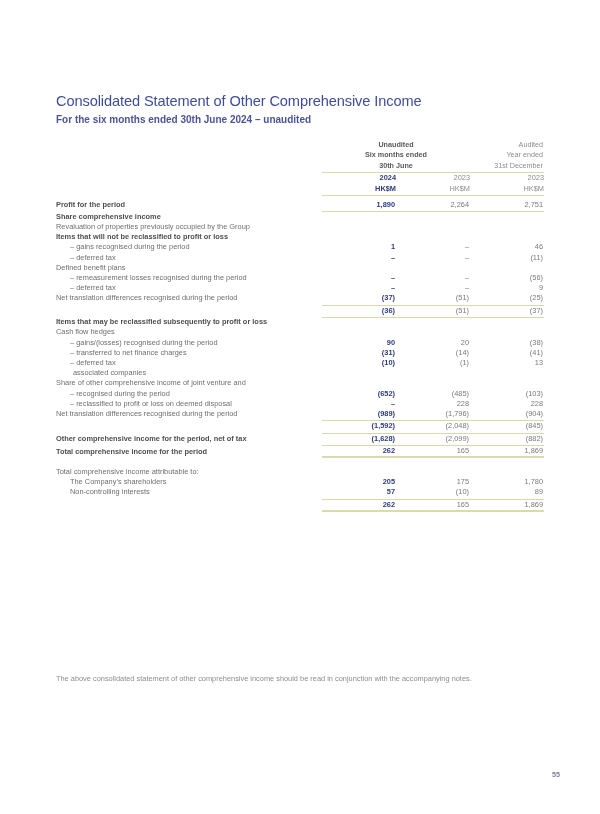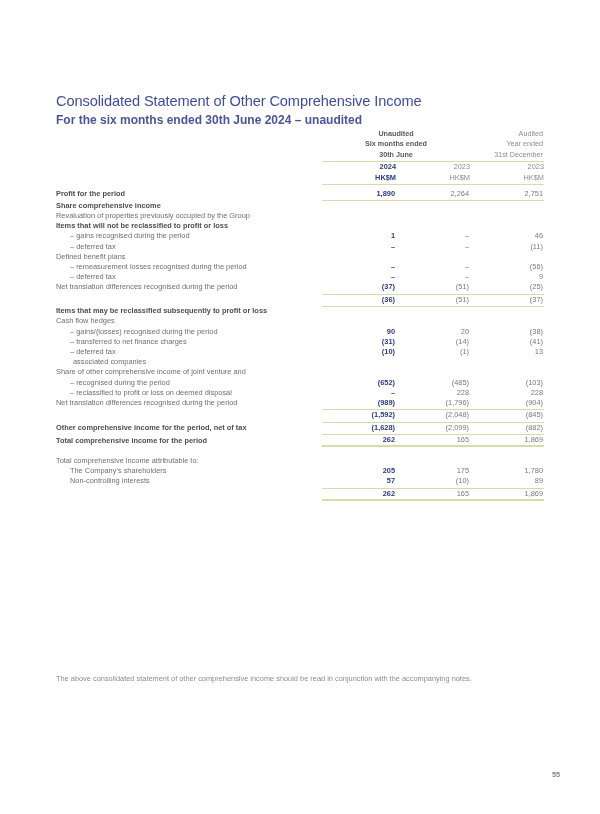--- a/index.html
+++ b/index.html
@@ -33,25 +33,25 @@
   .doc-title {
     font-size: 14.6px;
     line-height: 19px;
     color: #3f4c9b;
     font-weight: 400;
     letter-spacing: -0.1px;
     margin: 0 0 4px 0;
     white-space: nowrap;
   }
   .doc-subtitle {
-    font-size: 12px;
+    font-size: 10px;
     line-height: 10px;
     color: #4a5499;
     font-weight: 700;
-    margin: 0 0 4px 0;
+    margin: 0 0 15px 0;
   }
 
   
   table.fin {
     width: 488px;
     border-collapse: collapse;
     table-layout: fixed;
     font-size: 7.4px;
   }
   col.c-label { width: 266px; }

